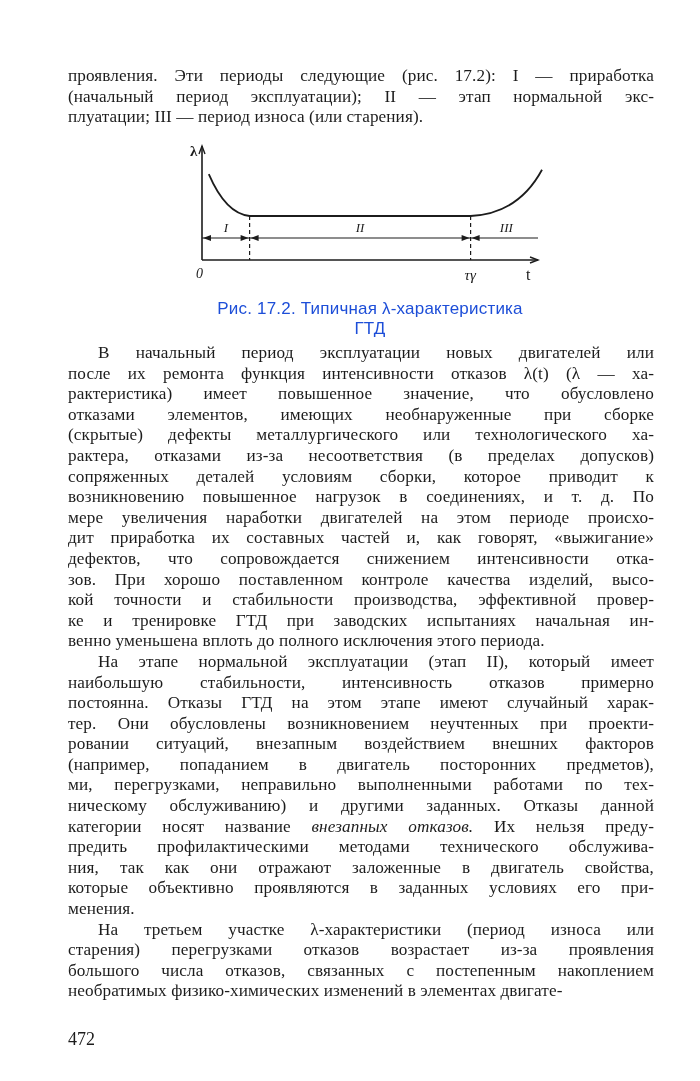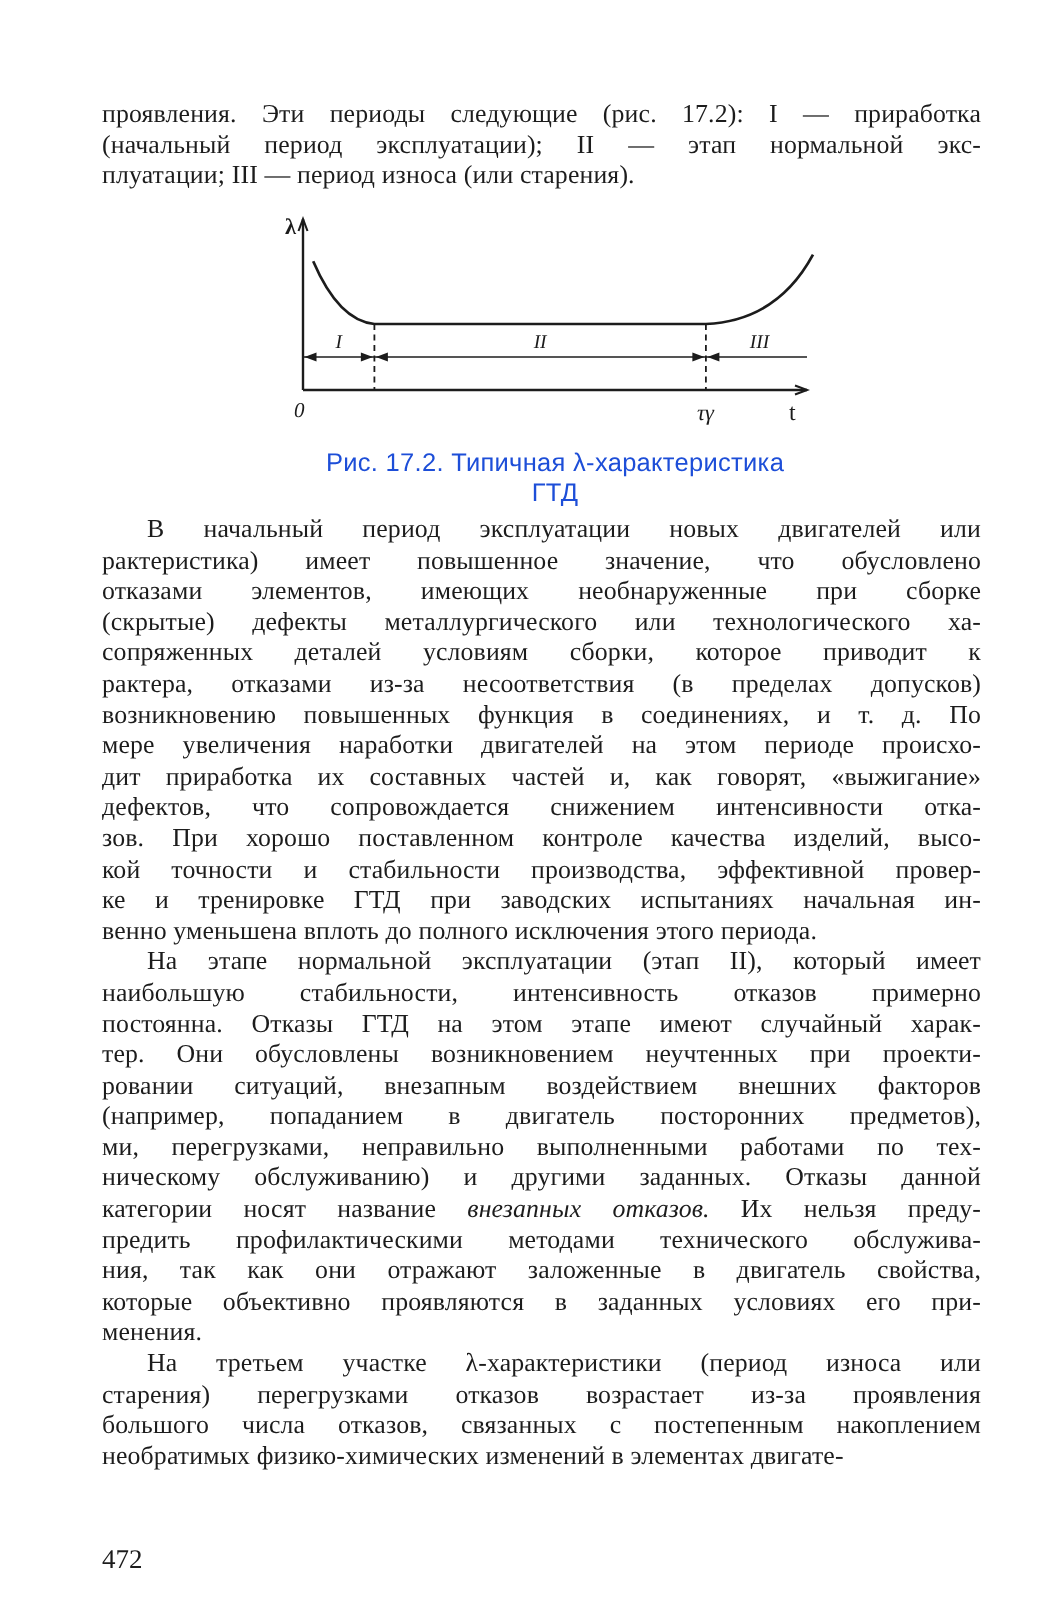--- a/index.html
+++ b/index.html
@@ -71,26 +71,27 @@
         <text x="274.6" y="140" font-size="15" font-style="italic" font-family="Liberation Serif, serif" fill="#1c1c1c">τγ</text>
         <text x="336" y="140" font-size="16" font-family="Liberation Serif, serif" fill="#1c1c1c">t</text>
       </g>
   </svg>
 </div>
 <div class="caption">Рис. 17.2. Типичная λ-характеристика ГТД</div>
 
 <div class="body-text">
   <p class="para" id="p1">
       <span class="line indent">В начальный период эксплуатации новых двигателей или</span>
+      <span class="line">после их ремонта функция интенсивности отказов λ(t) (λ — ха-</span>
       <span class="line">рактеристика) имеет повышенное значение, что обусловлено</span>
       <span class="line">отказами элементов, имеющих необнаруженные при сборке</span>
       <span class="line">(скрытые) дефекты металлургического или технологического ха-</span>
+      <span class="line">рактера, отказами из-за несоответствия (в пределах допусков)</span>
       <span class="line">сопряженных деталей условиям сборки, которое приводит к</span>
-      <span class="line">рактера, отказами из-за несоответствия (в пределах допусков)</span>
-      <span class="line">возникновению повышенных функция в соединениях, и т. д. По</span>
+      <span class="line">возникновению повышенное нагрузок в соединениях, и т. д. По</span>
       <span class="line">мере увеличения наработки двигателей на этом периоде происхо-</span>
       <span class="line">дит приработка их составных частей и, как говорят, «выжигание»</span>
       <span class="line">дефектов, что сопровождается снижением интенсивности отка-</span>
       <span class="line">зов. При хорошо поставленном контроле качества изделий, высо-</span>
       <span class="line">кой точности и стабильности производства, эффективной провер-</span>
       <span class="line">ке и тренировке ГТД при заводских испытаниях начальная ин-</span>
       <span class="line last">венно уменьшена вплоть до полного исключения этого периода.</span>
     </p>
   <p class="para" id="p2">
       <span class="line indent">На этапе нормальной эксплуатации (этап II), который имеет</span>

